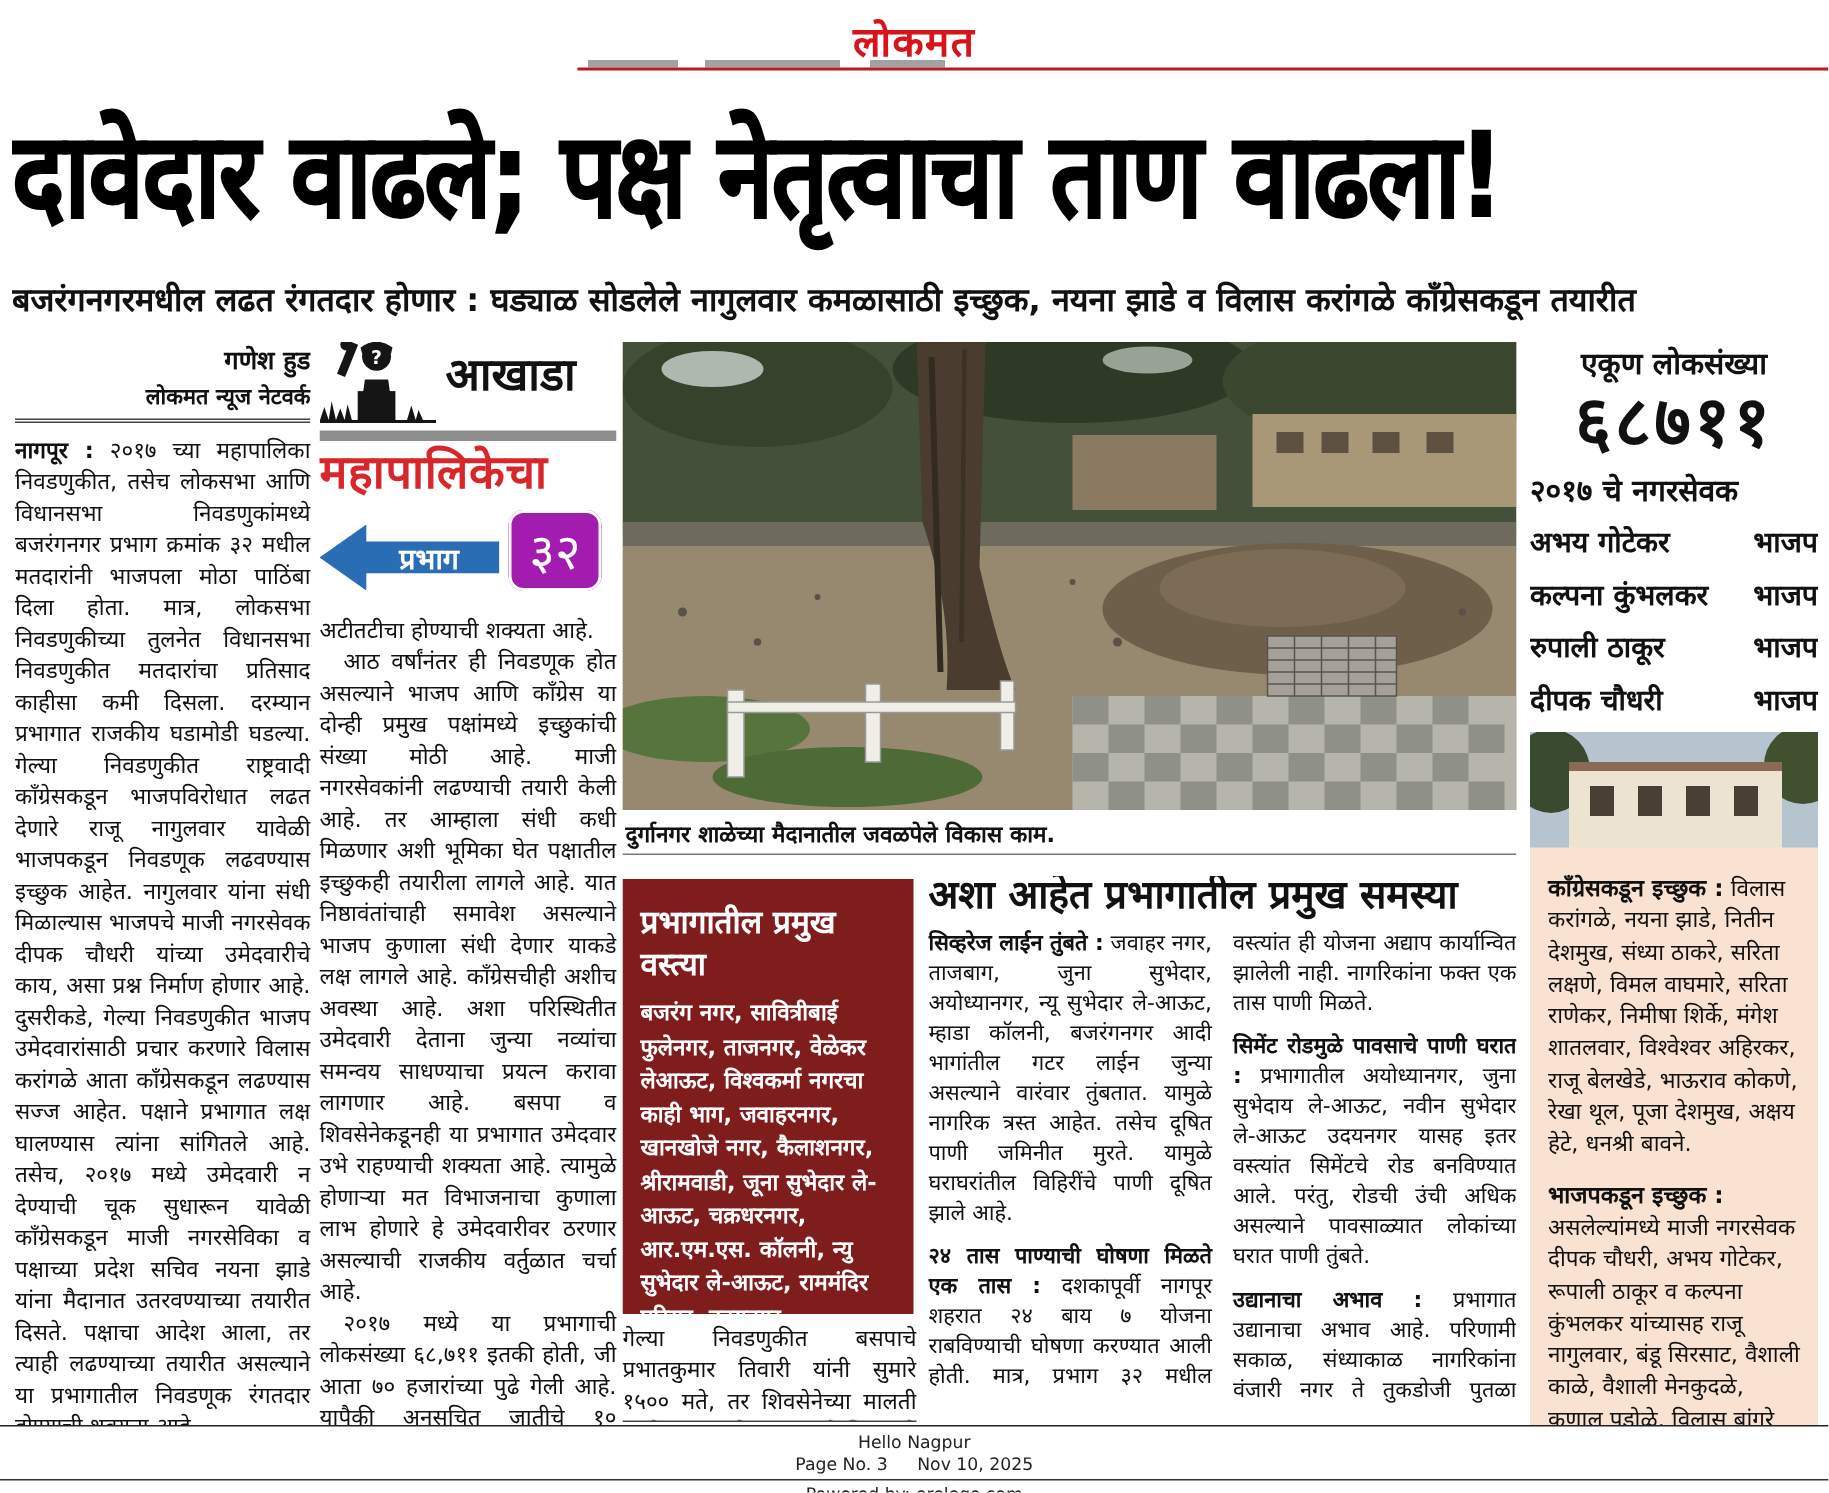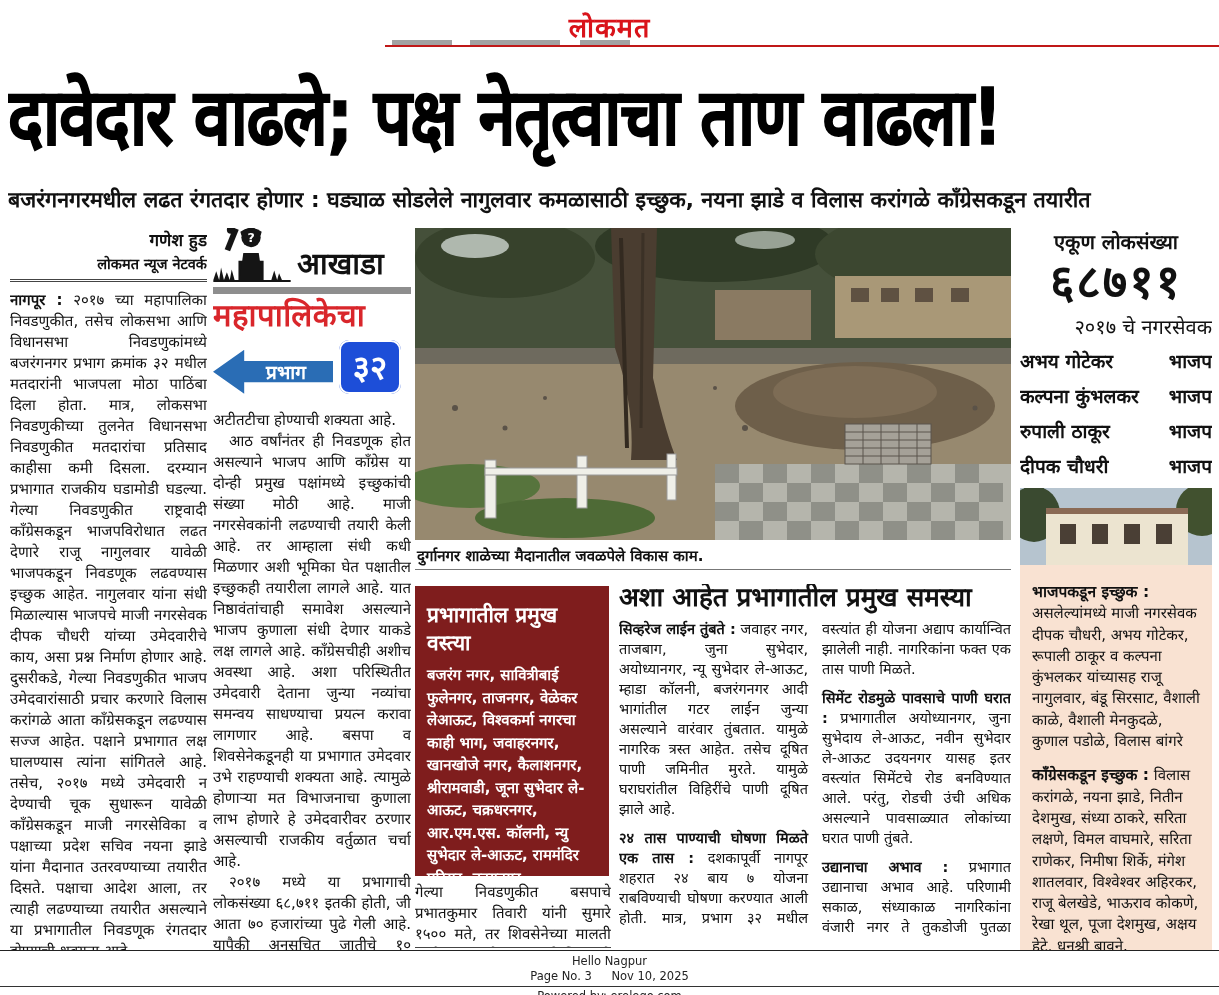--- a/index.html
+++ b/index.html
@@ -28,45 +28,45 @@
   .byline .author { font-size:17px; font-weight:800; }
   .byline .agency { font-size:14.5px; font-weight:700; margin-top:2px; }
 
   .bodytext p { font-size:15px; line-height:1.40; text-align:justify; }
   .bodytext p.indent { text-indent:16px; }
   .lead-in { font-weight:800; }
 
   
   .akhada { width:198px; height:174px; margin-bottom:8px; position:relative; }
   .akhada-row1 { display:flex; align-items:flex-end; height:58px; }
-  .akhada-title { font-size:30px; font-weight:900; color:#111; margin-left:6px; line-height:1; padding-bottom:7px; }
+  .akhada-title { font-size:30px; font-weight:900; color:#111; margin-left:6px; line-height:1; padding-bottom:20px; }
   .akhada-bar { height:7px; background:#8e8e8e; width:100%; margin-top:1px; }
   .akhada-sub { font-size:31px; font-weight:900; color:#d9262b; line-height:1.15; margin-top:4px; letter-spacing:0.5px; }
   .akhada-row3 { display:flex; align-items:flex-end; margin-top:6px; gap:6px; }
   .arrow { width:120px; height:44px; background:#2a6db5; clip-path:polygon(0 50%, 26% 0, 26% 26%, 100% 26%, 100% 74%, 26% 74%, 26% 100%); display:flex; align-items:center; justify-content:center; padding-left:26px; }
   .arrow span { color:#fff; font-weight:800; font-size:19px; }
-  .ward-box { width:62px; height:54px; background:#1d4ed8; border-radius:10px; color:#fff; font-size:33px; font-weight:700; display:flex; align-items:center; justify-content:center; box-shadow:0 0 0 2px #fff inset; }
+  .ward-box { width:62px; height:54px; background:#a21caf; border-radius:10px; color:#fff; font-size:33px; font-weight:400; display:flex; align-items:center; justify-content:center; box-shadow:0 0 0 2px #fff inset; }
 
   
   .photo-wrap { width:596px; height:312px; overflow:hidden; background:#877a62; }
   .caption { font-size:15px; font-weight:700; padding:5px 2px 4px 2px; border-bottom:1.5px solid #777; }
   .mid-lower { position:absolute; top:356px; left:0; width:596px; height:366px; }
   .bluebox { position:absolute; left:0; top:2px; width:194px; height:290px; background:#7f1d1d; color:#fff; padding:14px 12px; overflow:hidden; }
   .bluebox h3 { font-size:21px; font-weight:900; margin-bottom:8px; }
   .bluebox .body { font-size:15px; font-weight:700; line-height:1.5; }
   .pastvotes { position:absolute; left:0; top:298px; width:196px; font-size:15px; line-height:1.4; text-align:justify; border-bottom:1px solid #444; padding-bottom:4px; height:66px; overflow:hidden; }
   .problems { position:absolute; left:204px; top:0; width:392px; height:366px; overflow:hidden; }
   .problems h2 { font-size:26px; font-weight:900; line-height:1.05; margin-bottom:8px; }
   .problems-flow { column-count:2; column-gap:14px; height:322px; }
   .problems-flow p { font-size:14.5px; line-height:1.38; text-align:justify; margin-bottom:9px; }
 
   
   .pop-head { text-align:center; font-size:20px; font-weight:900; }
   .pop-value { text-align:center; font-size:47px; font-weight:900; letter-spacing:2px; line-height:1.15; }
-  .corp-head { font-size:20px; font-weight:400; margin:4px 0 8px 0;text-align:right; }
+  .corp-head { font-size:20px; font-weight:700; margin:4px 0 8px 0; }
   .corp-row { display:flex; justify-content:space-between; font-size:19px; font-weight:700; margin-bottom:9px;text-align:right; }
   .photo2 { width:192px; height:106px; overflow:hidden; margin-top:2px; background:#9aa4ad; }
   .pinkbox { position:absolute; top:337px; left:0; width:192px; height:385px; background:#f9e2d2; padding:16px 12px; overflow:hidden; }
   .pinkbox p { font-size:15px; line-height:1.42; margin-bottom:12px; }
   .pinkbox .lead-in { font-size:15.5px; }
 
   
   .footer { position:absolute; top:950px; left:0; width:1219px; border-top:1px solid #222; text-align:center; }
   .footer .l1 { font-size:11.5px; margin-top:3px; color:#222; }
   .footer .l2 { font-size:11.5px; margin-top:1px; color:#222; }
@@ -269,22 +269,22 @@
           <circle cx="30" cy="92" r="7"></circle>
             <circle cx="56" cy="94" r="7"></circle>
             <circle cx="84" cy="92" r="7"></circle>
             <circle cx="112" cy="94" r="7"></circle>
             <circle cx="140" cy="92" r="7"></circle>
             <circle cx="166" cy="94" r="7"></circle>
         </g>
       </svg>
     </div>
     <div class="pinkbox">
+      <p><span class="lead-in">काँग्रेसकडून इच्छुक :</span> <span>विलास करांगळे, नयना झाडे, नितीन देशमुख, संध्या ठाकरे, सरिता लक्षणे, विमल वाघमारे, सरिता राणेकर, निमीषा शिर्के, मंगेश शातलवार, विश्वेश्वर अहिरकर, राजू बेलखेडे, भाऊराव कोकणे, रेखा थूल, पूजा देशमुख, अक्षय हेटे, धनश्री बावने.</span></p>
       <p><span class="lead-in">भाजपकडून इच्छुक :</span><br><span>असलेल्यांमध्ये माजी नगरसेवक दीपक चौधरी, अभय गोटेकर, रूपाली ठाकूर व कल्पना कुंभलकर यांच्यासह राजू नागुलवार, बंडू सिरसाट, वैशाली काळे, वैशाली मेनकुदळे, कुणाल पडोळे, विलास बांगरे</span></p>
-      <p><span class="lead-in">काँग्रेसकडून इच्छुक :</span> <span>विलास करांगळे, नयना झाडे, नितीन देशमुख, संध्या ठाकरे, सरिता लक्षणे, विमल वाघमारे, सरिता राणेकर, निमीषा शिर्के, मंगेश शातलवार, विश्वेश्वर अहिरकर, राजू बेलखेडे, भाऊराव कोकणे, रेखा थूल, पूजा देशमुख, अक्षय हेटे, धनश्री बावने.</span></p>
 
     </div>
   </div>
 
   <div class="footer">
     <div class="l1">Hello Nagpur</div>
     <div class="l2">
       <span>Page No. 3</span>
       <span>Nov 10, 2025</span>
     </div>

